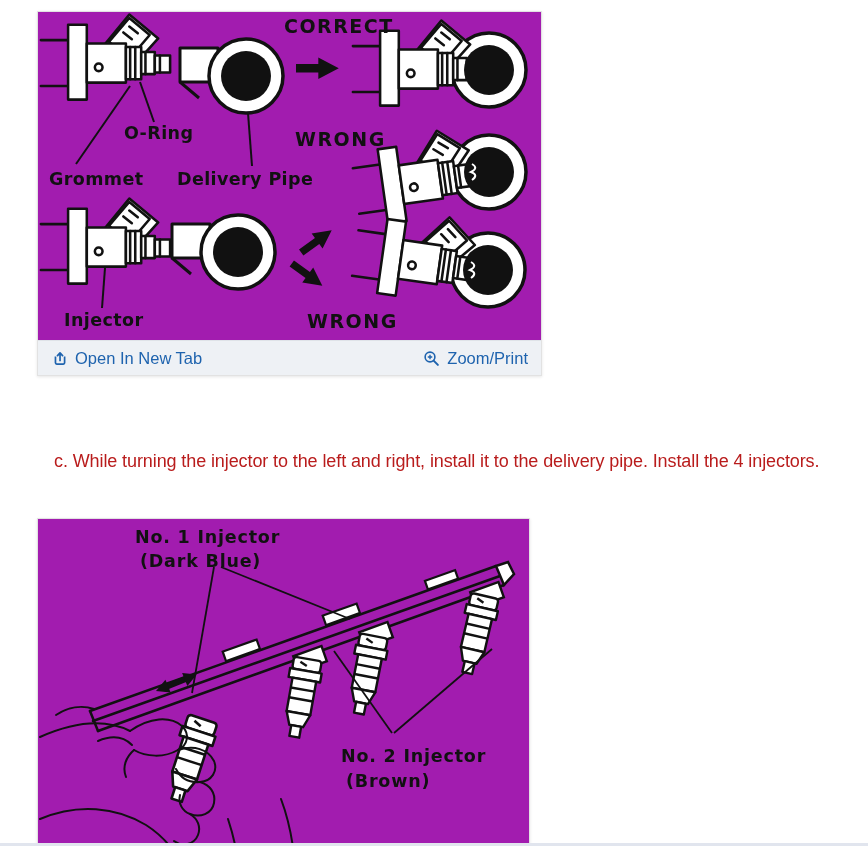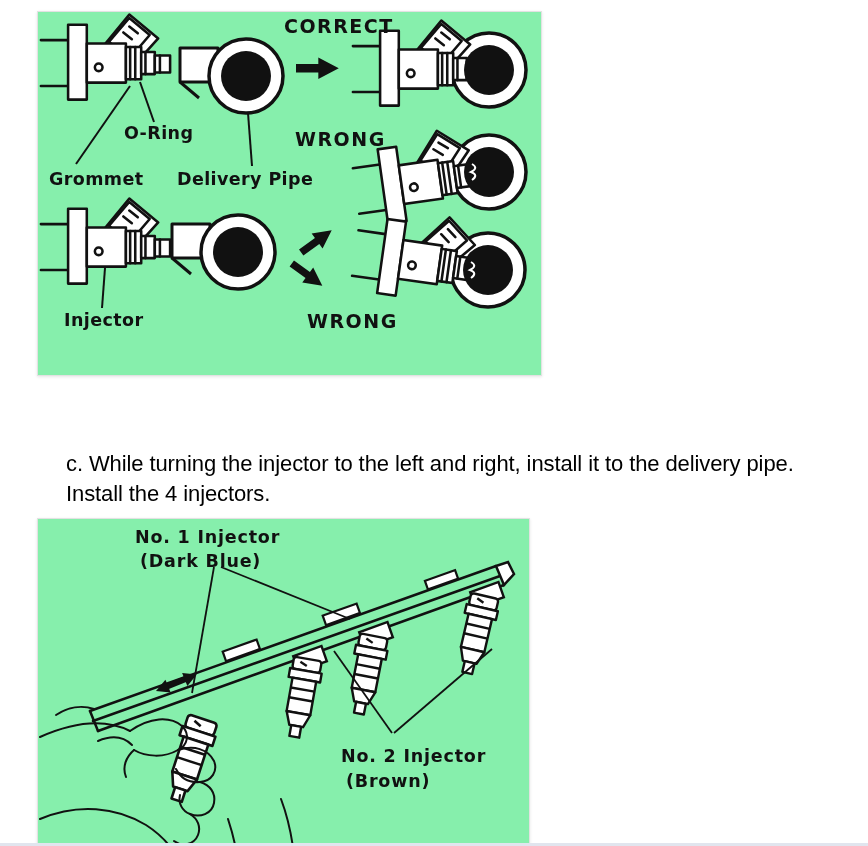--- a/index.html
+++ b/index.html
@@ -2,43 +2,43 @@
 <html><head>
 <meta charset="utf-8">
 <style>
   html,body{margin:0;padding:0;}
   body{
     width:868px;height:846px;position:relative;overflow:hidden;
     background:#ffffff;
     font-family:"Liberation Sans", sans-serif;
   }
   .figure-card{
-    position:absolute;background:#86efac;
+    position:absolute;background:#a21caf;
     border:1px solid #e2e2e2;
     box-shadow:0 1px 3px rgba(0,0,0,.10);
     box-sizing:border-box;overflow:hidden;text-decoration:underline;
   }
   #figure-card-1{left:37px;top:11px;width:505px;height:365px;}
   #figure-card-2{left:37px;top:518px;width:493px;height:328px;border-bottom:none;padding-left:32px;}
   .diagram-area{position:absolute;left:0;top:0;}
   .figure-footer{
     position:absolute;left:0;right:0;bottom:0;height:35px;
     background:#eef1f5;border-top:1px solid #dfe3e8;
     display:flex;align-items:center;justify-content:space-between;
     padding:0 13px;box-sizing:border-box;
   }
   .figure-link{
     display:flex;align-items:center;gap:7px;
     color:#1e63ae;font-size:16.5px;cursor:pointer;text-decoration:none;
     line-height:1;
   }
   .figure-link svg{display:block;}
   .instruction{
-    position:absolute;left:66px;top:449px;width:790px;
-    color:#000000;font-size:22px;letter-spacing:-0.1px;line-height:1.35;
+    position:absolute;left:54px;top:449px;width:790px;
+    color:#b91c1c;font-size:18px;letter-spacing:-0.1px;line-height:1.35;
   }
   .bottom-strip{
     position:absolute;left:0;top:843px;width:868px;height:3px;
     background:#e1e5ee;
   }
   svg text{
     font-family:"DejaVu Sans","Liberation Sans",sans-serif;
     fill:#111;
   }
   .cap-label{font-size:19px;font-weight:bold;letter-spacing:1.5px;}
@@ -131,20 +131,41 @@
       <text class="cap-label" x="246" y="21">CORRECT</text>
       <text class="cap-label" x="257" y="134">WRONG</text>
       <text class="cap-label" x="269" y="316">WRONG</text>
       <text class="part-label" x="86" y="127">O-Ring</text>
       <text class="part-label" x="11" y="173">Grommet</text>
       <text class="part-label" x="139" y="173">Delivery Pipe</text>
       <text class="part-label" x="26" y="314">Injector</text>
     </svg>
   </div>
 
+  <div class="figure-footer">
+    <a class="figure-link">
+      <span>
+        <svg width="17" height="17" viewBox="0 0 16 16">
+          <path d="M4.2 6.2 V12 Q4.2 13.2 5.4 13.2 H11.6 Q12.8 13.2 12.8 12 V6.2" fill="none" stroke="#1e63ae" stroke-width="1.6"></path>
+          <path d="M8.5 10.6 V3.1 M5.7 5.7 L8.5 2.7 L11.3 5.7" fill="none" stroke="#1e63ae" stroke-width="1.6" stroke-linejoin="round"></path>
+        </svg>
+      </span>
+      <span>Open In New Tab</span>
+    </a>
+    <a class="figure-link">
+      <span>
+        <svg width="17" height="17" viewBox="0 0 16 16">
+          <circle cx="6.6" cy="6.6" r="4.6" fill="none" stroke="#1e63ae" stroke-width="1.5"></circle>
+          <path d="M6.6 4.5 v4.2 M4.5 6.6 h4.2" stroke="#1e63ae" stroke-width="1.3"></path>
+          <path d="M10 10 L14 14" stroke="#1e63ae" stroke-width="1.9" stroke-linecap="round"></path>
+        </svg>
+      </span>
+      <span>Zoom/Print</span>
+    </a>
+  </div>
 </div>
 
 <div class="instruction">c. While turning the injector to the left and right, install it to the delivery pipe. Install the 4 injectors.</div>
 
 <div class="figure-card" id="figure-card-2">
   <div class="diagram-area">
     <svg width="491" height="500" viewBox="0 0 491 500">
       <defs>
         <g id="inj2" stroke="#111" stroke-width="2.4" fill="#fff" stroke-linejoin="round">
           <rect x="-14" y="0" width="28" height="12" rx="3"></rect>

